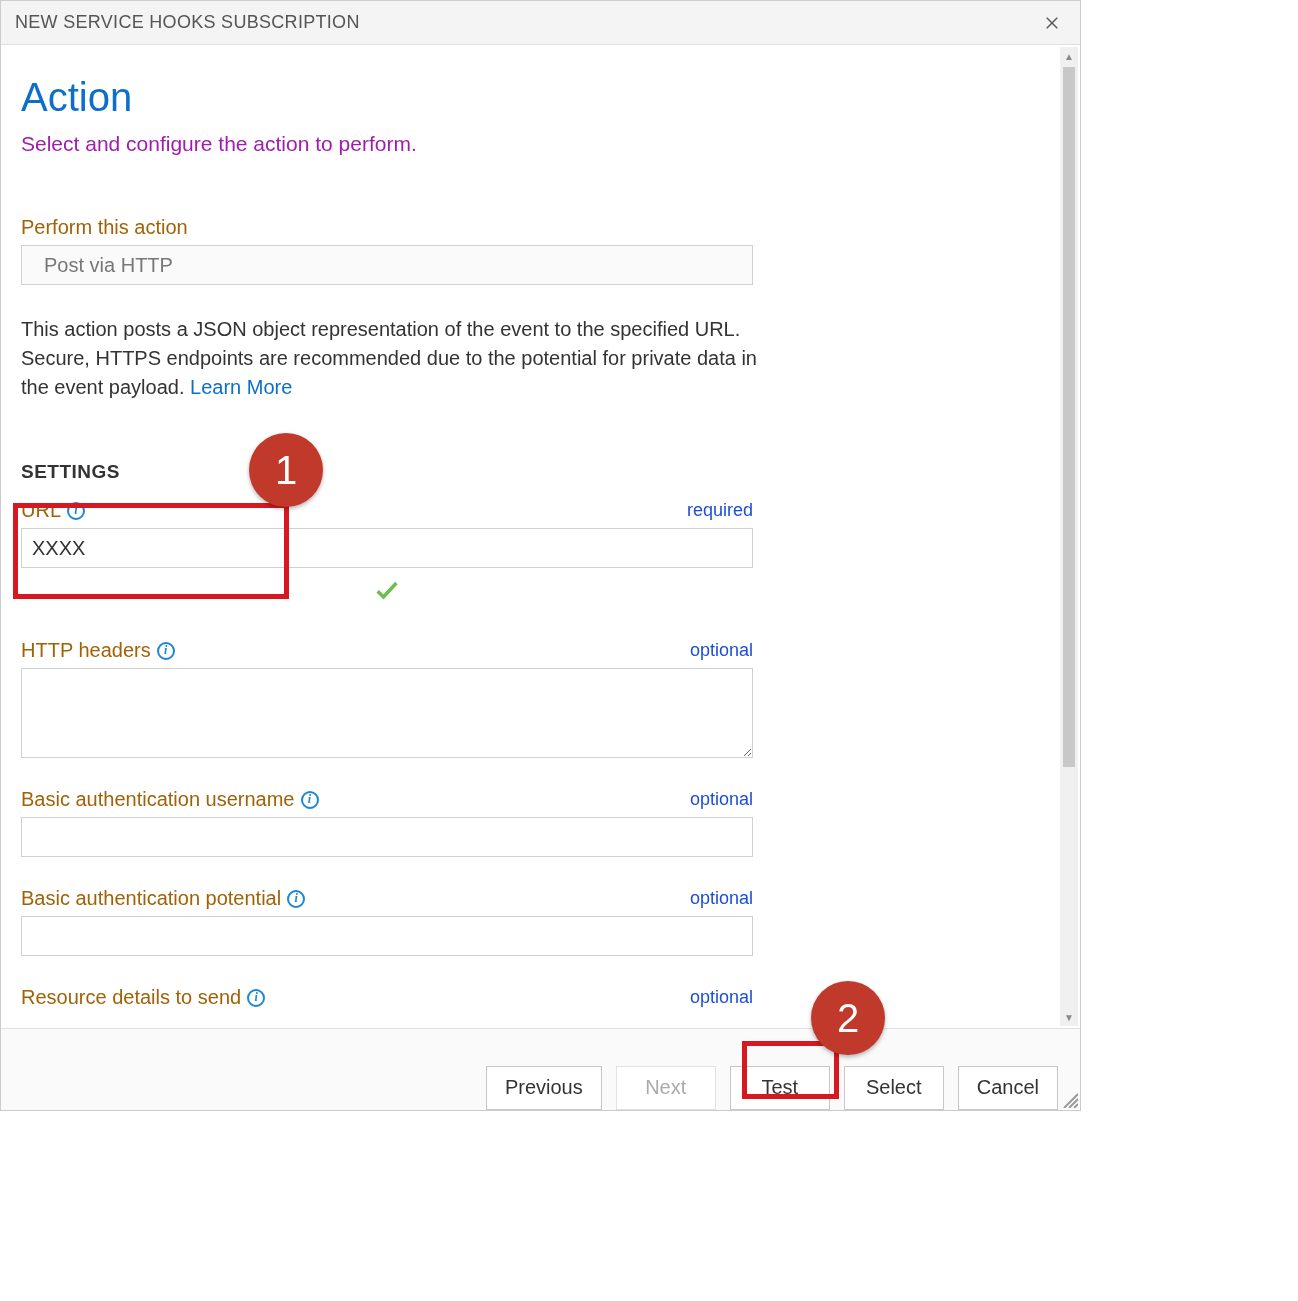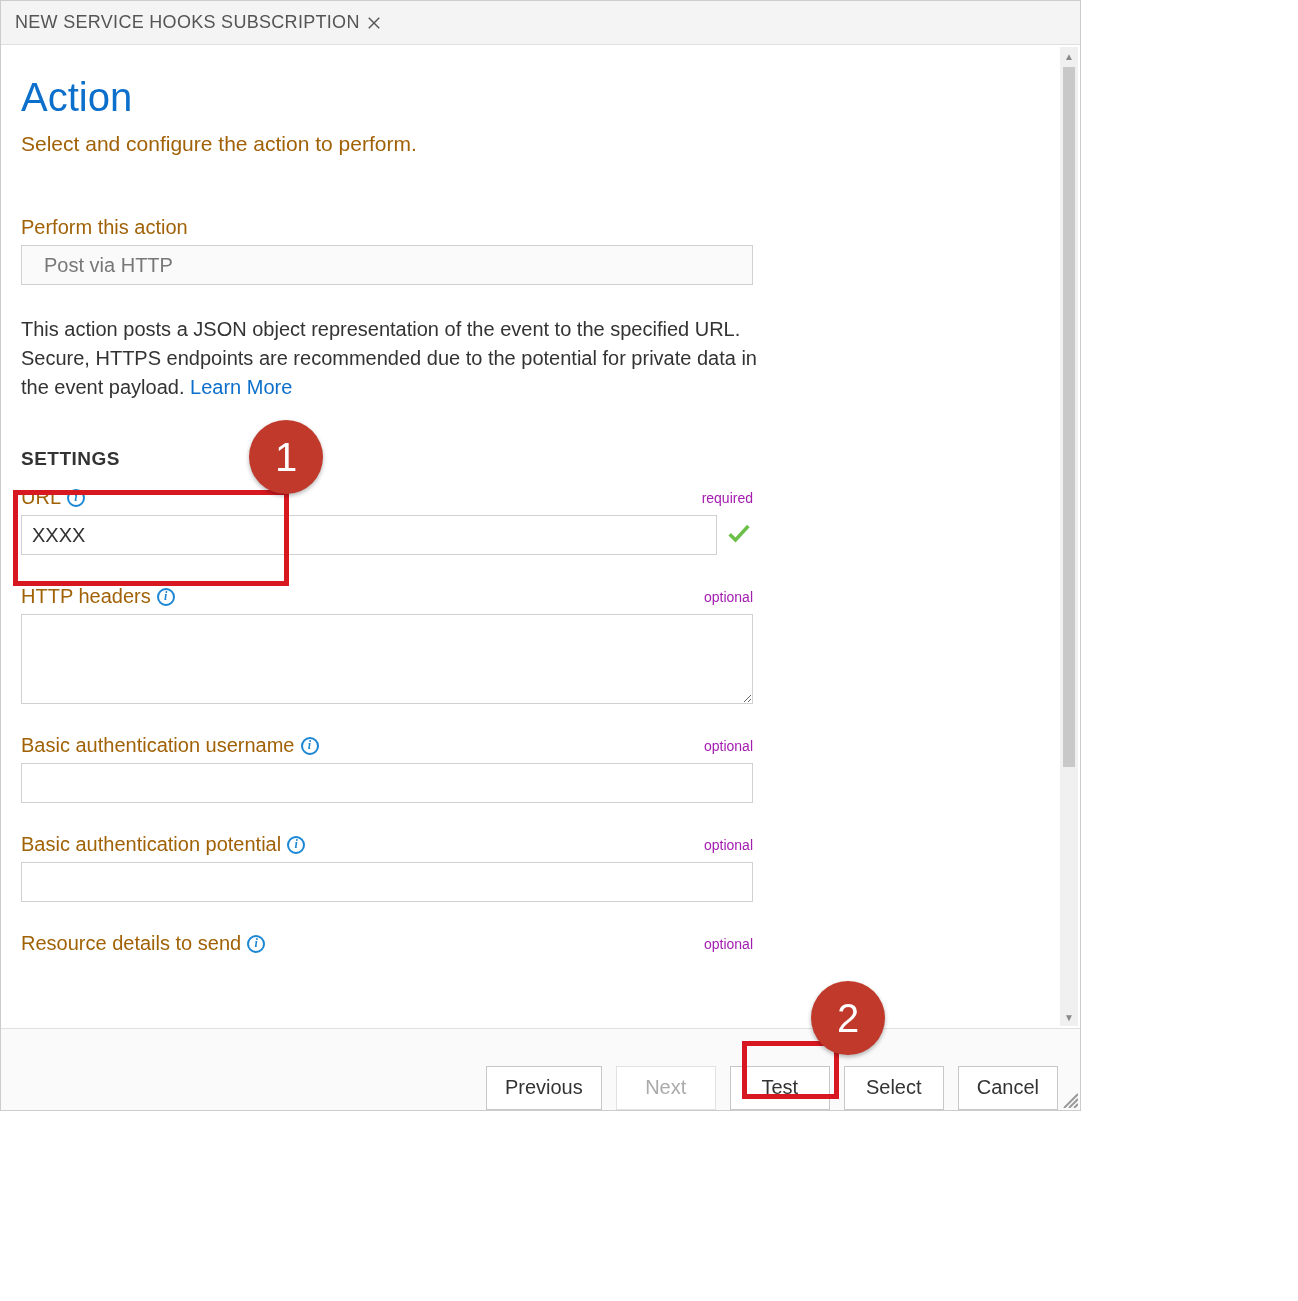--- a/index.html
+++ b/index.html
@@ -9,21 +9,21 @@
       height: 1111px;
       background: #fff;
       position: relative;
       border: 1px solid #ccc;
       display: flex;
       flex-direction: column;
     }
     .dialog-header {
       display: flex;
       align-items: center;
-      justify-content: flex-start;
+      justify-content: space-between;
       padding: 0 14px;
       height: 44px;
       background: #f4f4f4;
       border-bottom: 1px solid #e0e0e0;
     }
     .dialog-header .title {
       font-size: 18px;
       letter-spacing: 0.3px;
       color: #555;
       font-weight: 400;
@@ -76,59 +76,59 @@
     .fake-scrollbar .spacer { flex: 1; }
 
     h1.page-title {
       font-size: 40px;
       font-weight: 300;
       color: #0b6fcb;
       margin: 10px 0 12px 0;
     }
     .page-subtitle {
       font-size: 21px;
-      color: #a16207;
+      color: #a21caf;
       margin-bottom: 60px;
     }
 
     .field-group { width: 732px; margin-bottom: 30px; }
     .field-label-row {
       display: flex;
       align-items: center;
       justify-content: space-between;
       margin-bottom: 6px;
     }
     .field-label {
       font-size: 20px;
       color: #a16207;
       display: flex;
       align-items: center;
       gap: 6px;
     }
     .field-hint {
-      font-size: 14px;
-      color: #a21caf;
+      font-size: 18px;
+      color: #1d4ed8;
     }
     .readonly-select {
       width: 732px;
       height: 40px;
       border: 1px solid #d0d0d0;
       background: #fafafa;
       color: #777;
       font-size: 20px;
       padding: 4px 22px;
       display: flex;
       align-items: center;
     }
     .action-desc {
       width: 760px;
       font-size: 20px;
       color: #333;
       line-height: 1.45;
-      margin-bottom: 46px;
+      margin-bottom: 59px;
     }
     .action-desc a {
       color: #0b6fcb;
       text-decoration: none;
     }
 
     .section-heading {
       font-size: 19px;
       font-weight: 700;
       color: #333;
@@ -143,21 +143,21 @@
       width: 732px;
       border: 1px solid #d0d0d0;
       background: #fff;
       font-size: 20px;
       padding: 6px 10px;
       color: #333;
     }
     .text-input { height: 40px; }
     .text-area { height: 90px; resize: both; font-family: inherit; }
 
-    .url-row { display: flex; align-items: center; gap: 8px; }
+    .url-row { display: flex; align-items: center; gap: 8px; flex-direction: column; }
     .checkmark { color: #6cc04a; font-size: 30px; line-height: 1; }
 
     .info-icon {
       display: inline-flex;
       align-items: center;
       justify-content: center;
       width: 18px; height: 18px;
       border: 2px solid #1b87d4;
       border-radius: 50%;
       color: #1b87d4;

